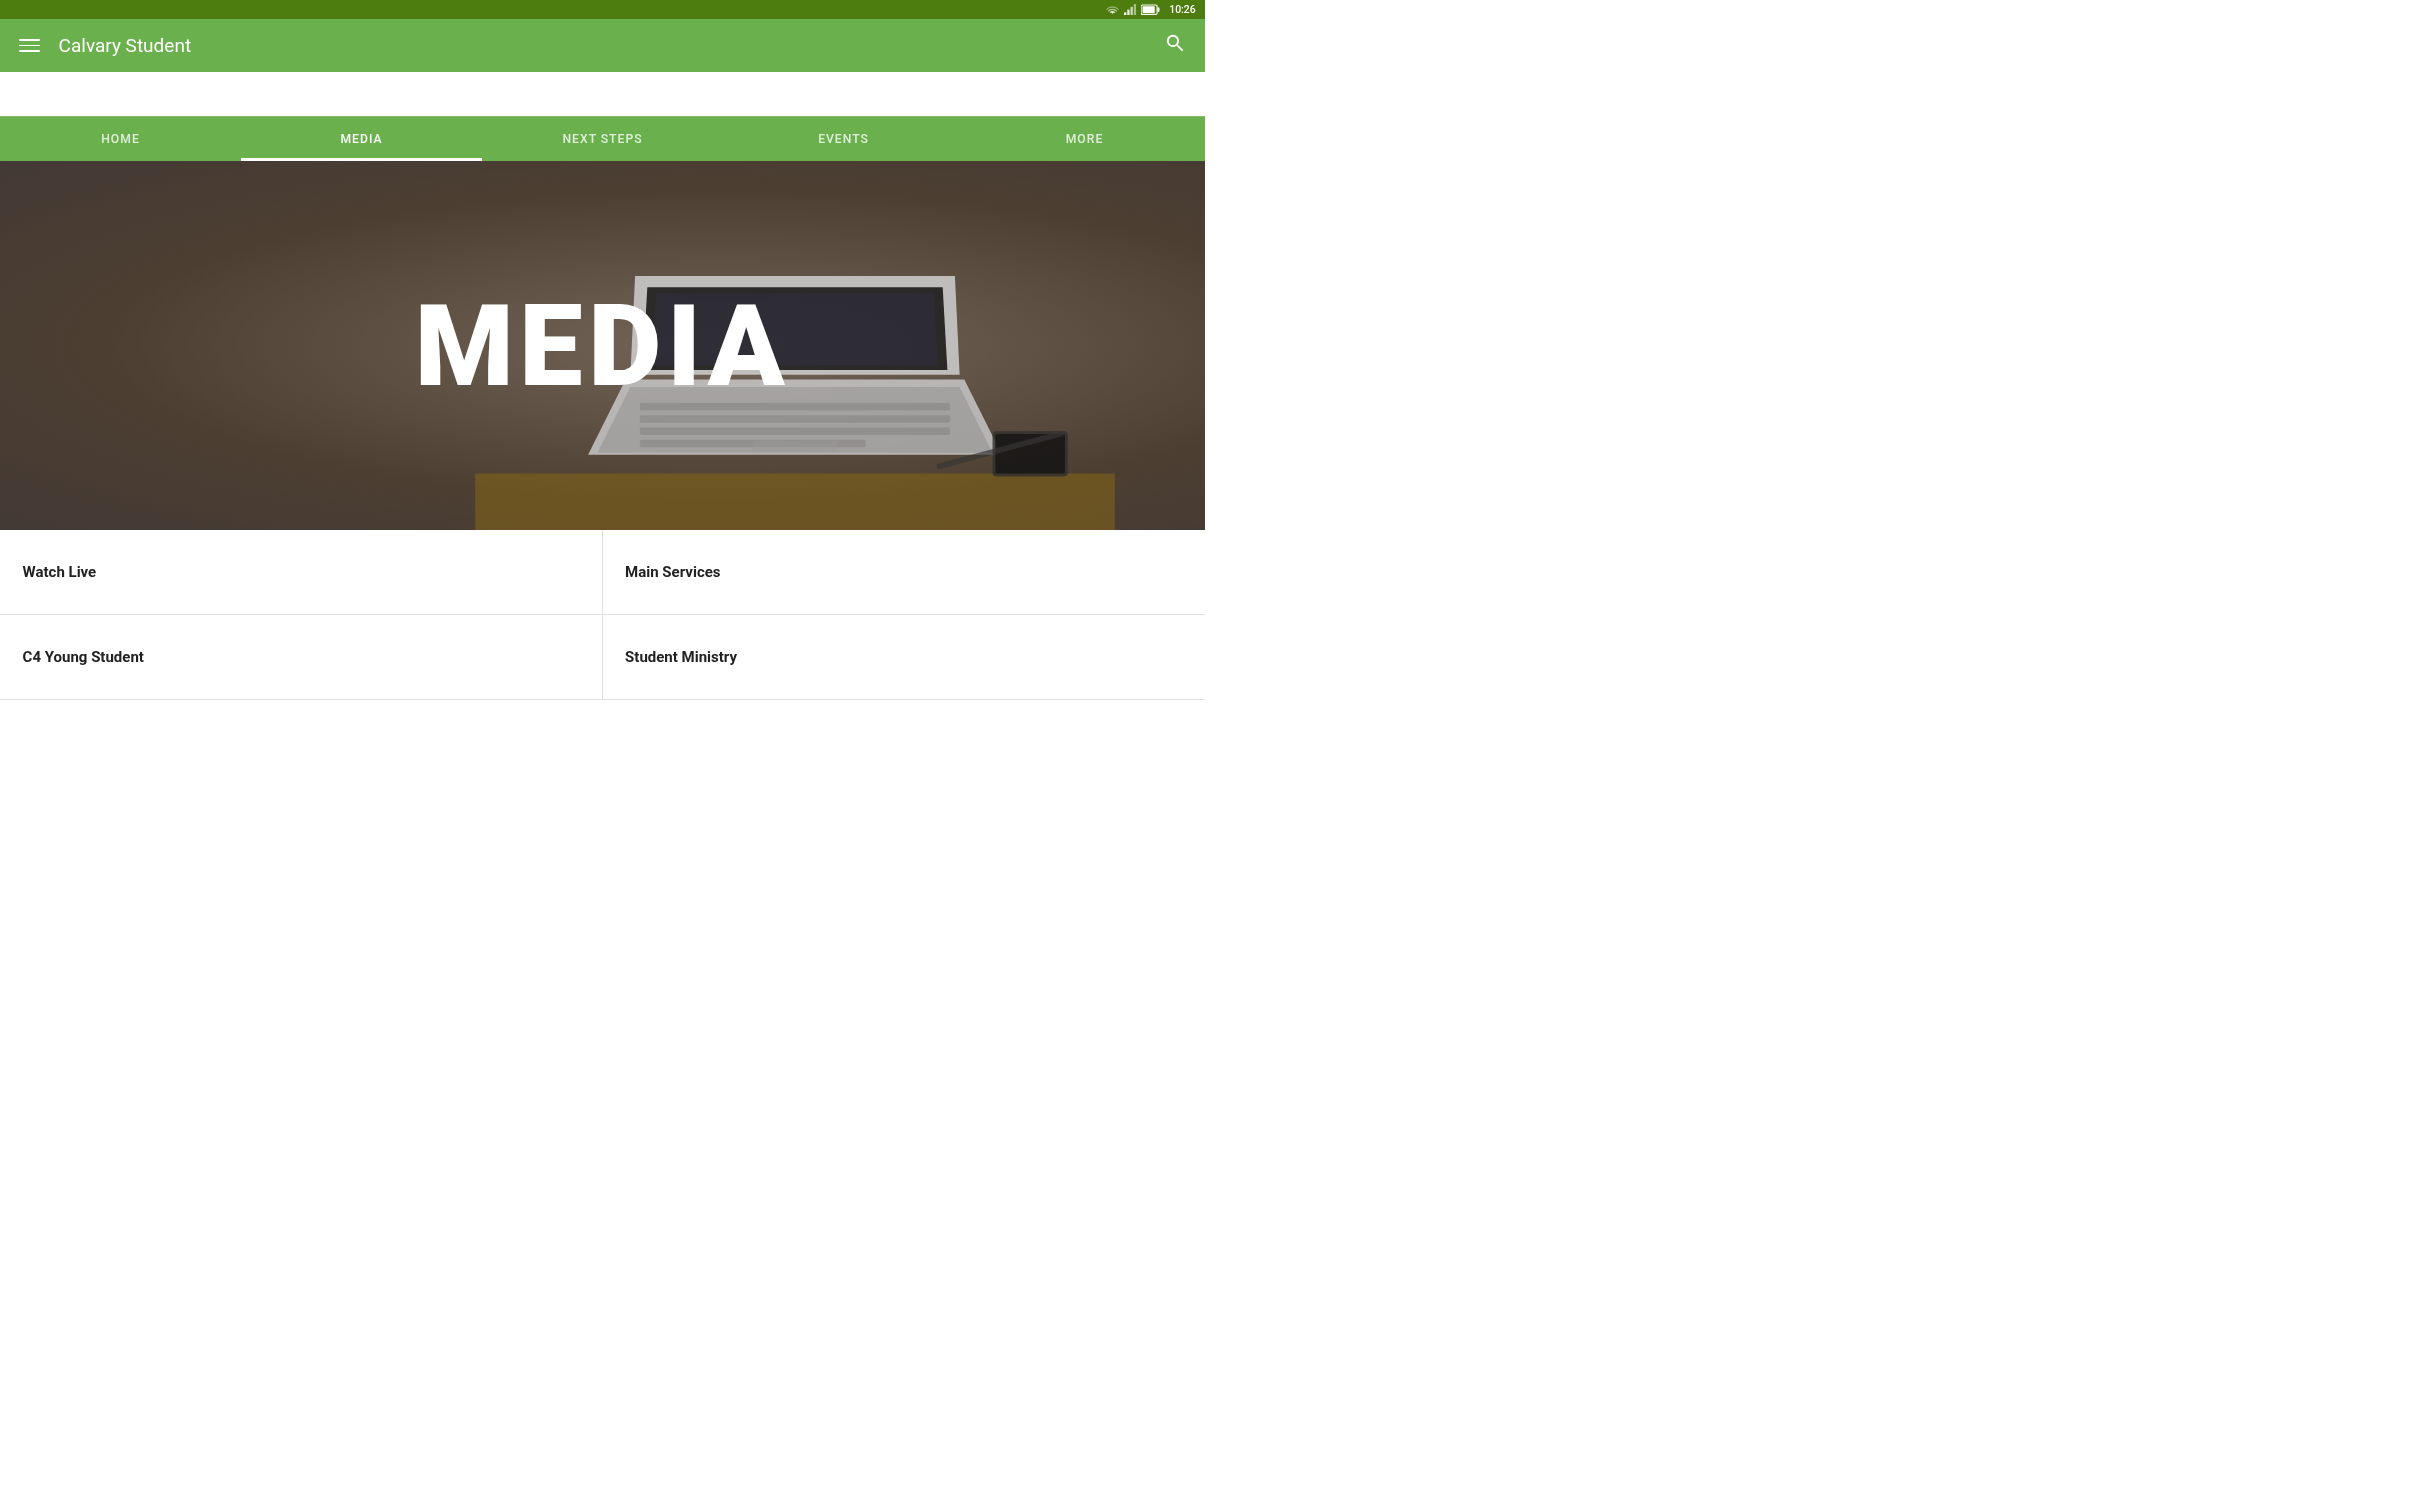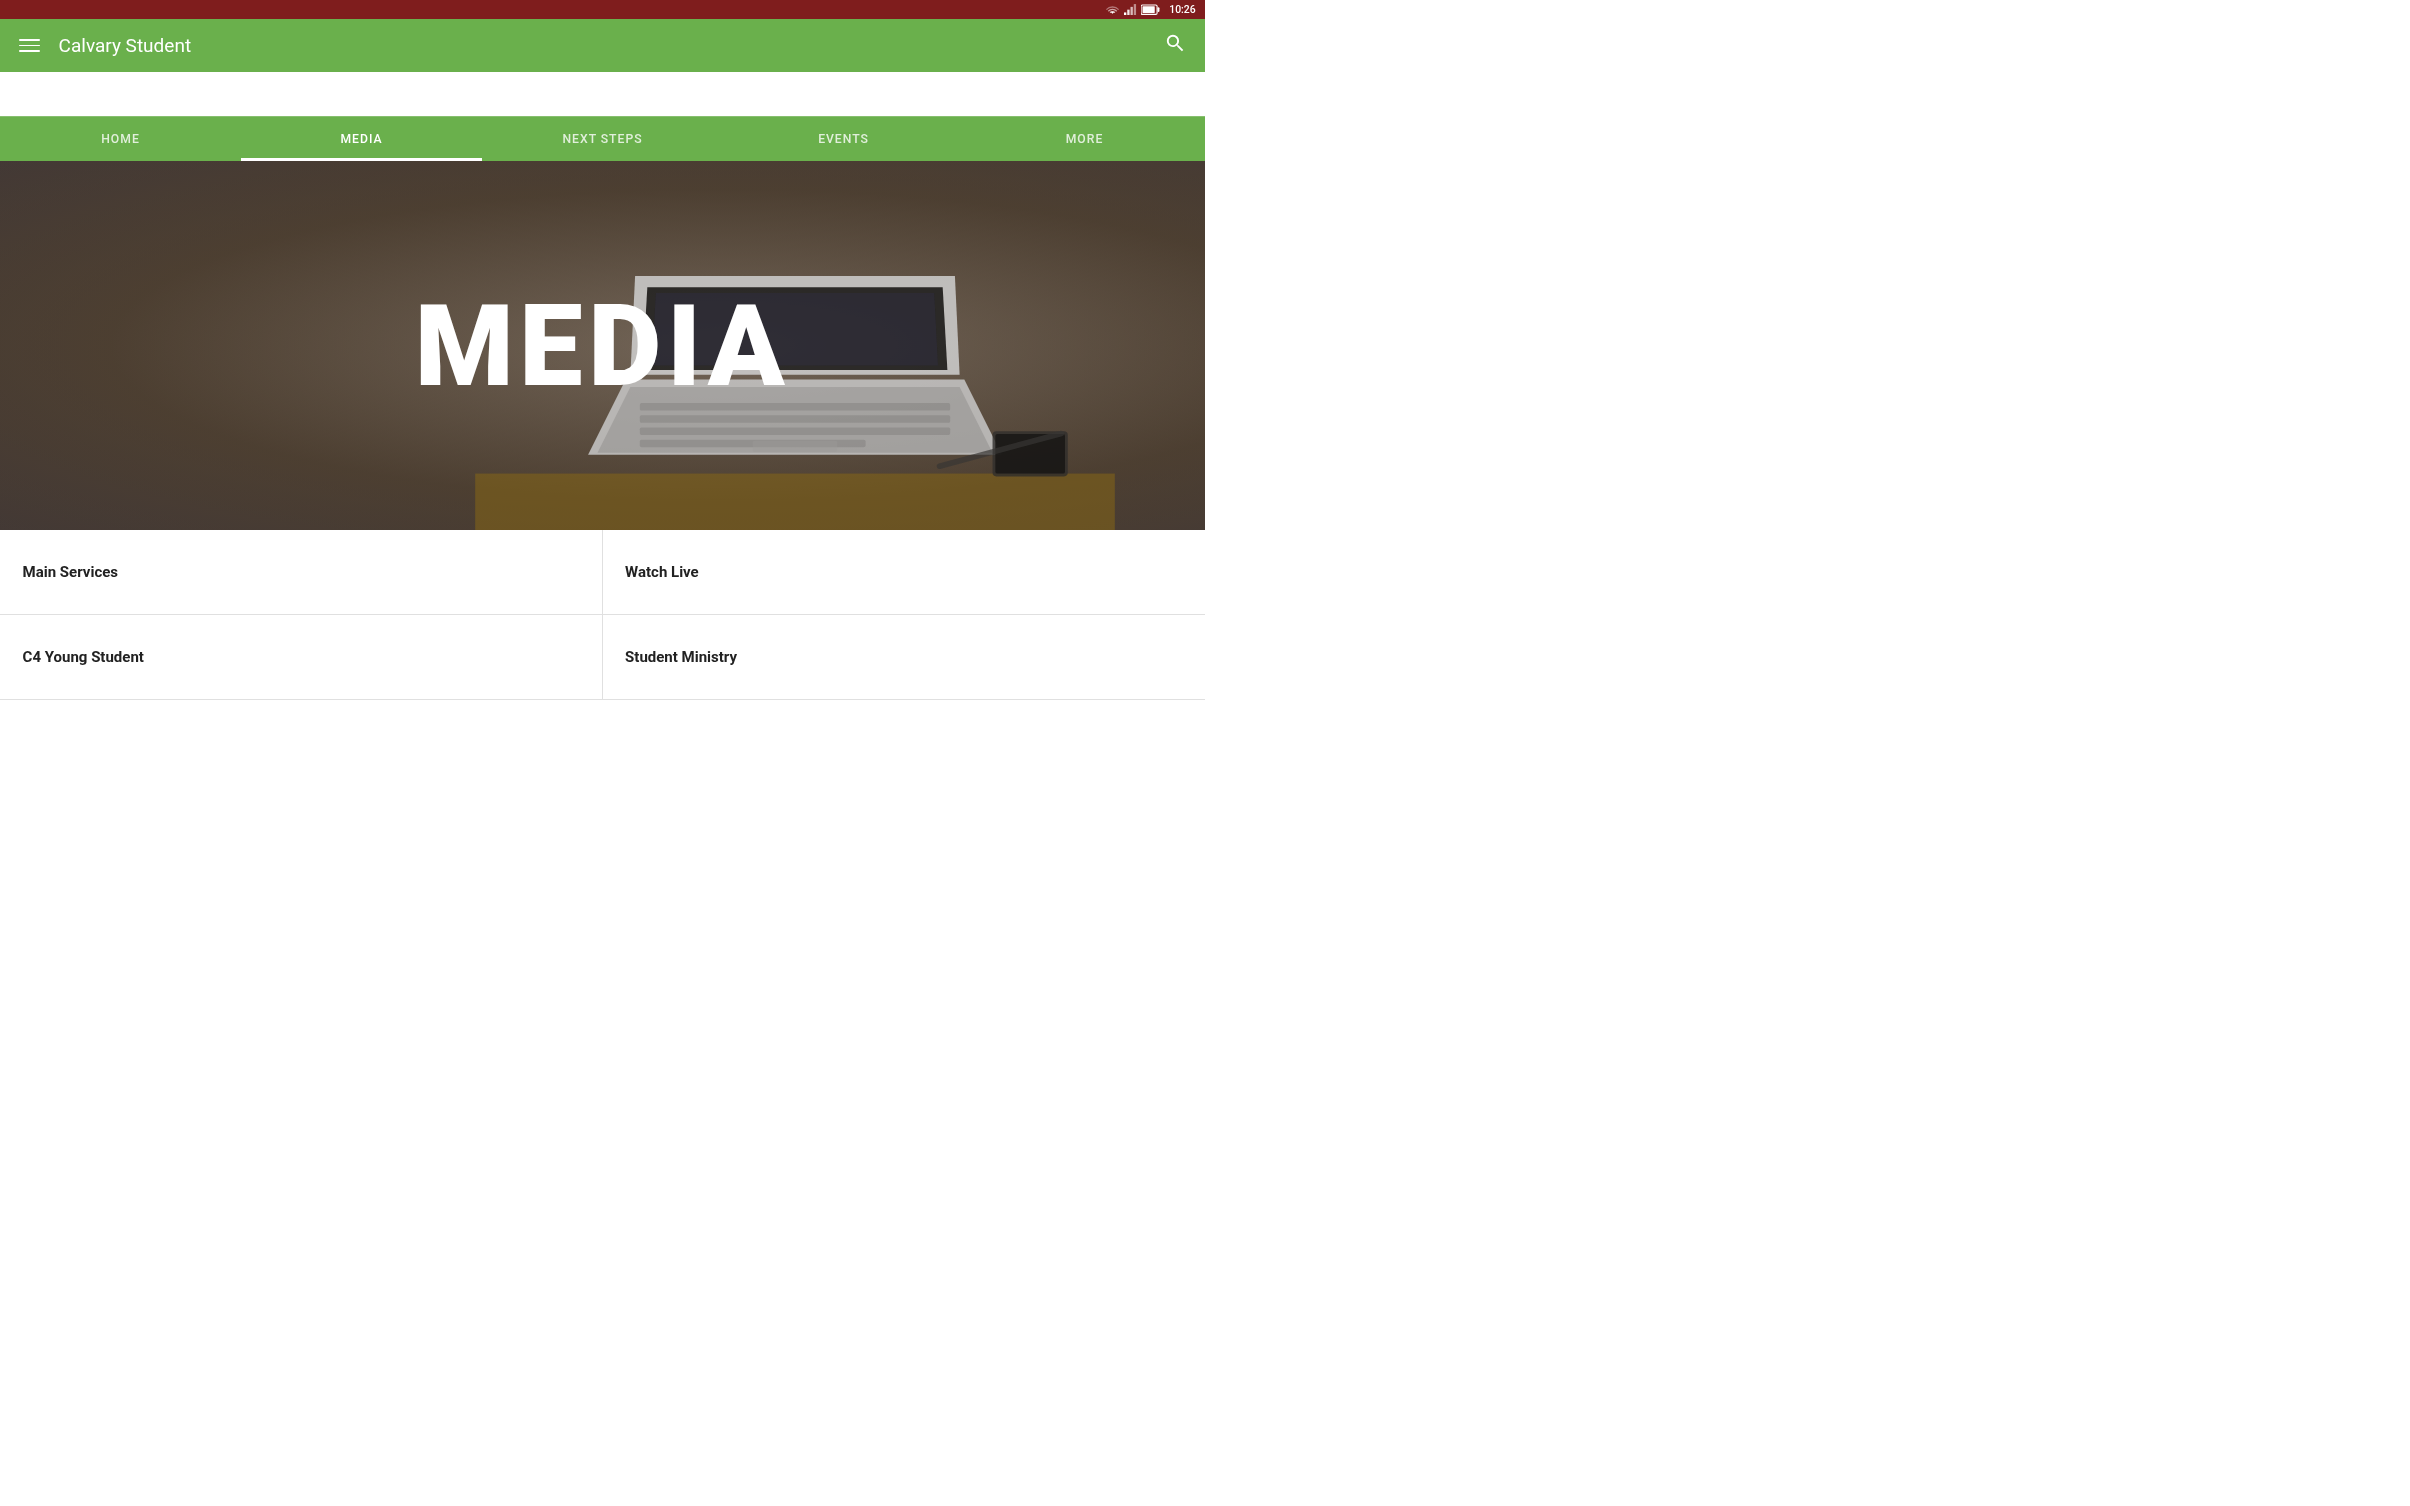--- a/index.html
+++ b/index.html
@@ -13,21 +13,21 @@
       height: 753px;
       font-family: 'Roboto', Arial, sans-serif;
       overflow: hidden;
       background: #fff;
     }
 
     
     .status-bar {
       width: 100%;
       height: 19px;
-      background: #7f1d1d;
+      background: #4d7c0f;
       display: flex;
       align-items: center;
       justify-content: flex-end;
       padding: 0 9.4px;
     }
 
     .status-bar-icons {
       display: flex;
       align-items: center;
       gap: 3.8px;
@@ -282,24 +282,24 @@
     <rect x="553" y="218" width="74" height="42" rx="2" fill="#111" opacity="0.9"></rect>
 
     <rect x="490" y="250" width="140" height="6" rx="3" fill="#333" opacity="0.7" transform="rotate(-15 490 250)"></rect>
   </svg>
 
   <div class="hero-text">MEDIA</div>
 </div>
 
 <div class="content-grid">
   <div class="grid-item">
+    <span class="grid-item-title">Watch Live</span>
+  </div>
+  <div class="grid-item">
     <span class="grid-item-title">Main Services</span>
-  </div>
-  <div class="grid-item">
-    <span class="grid-item-title">Watch Live</span>
   </div>
   <div class="grid-item">
     <span class="grid-item-title">C4 Young Student</span>
   </div>
   <div class="grid-item">
     <span class="grid-item-title">Student Ministry</span>
   </div>
 </div>
 
 

